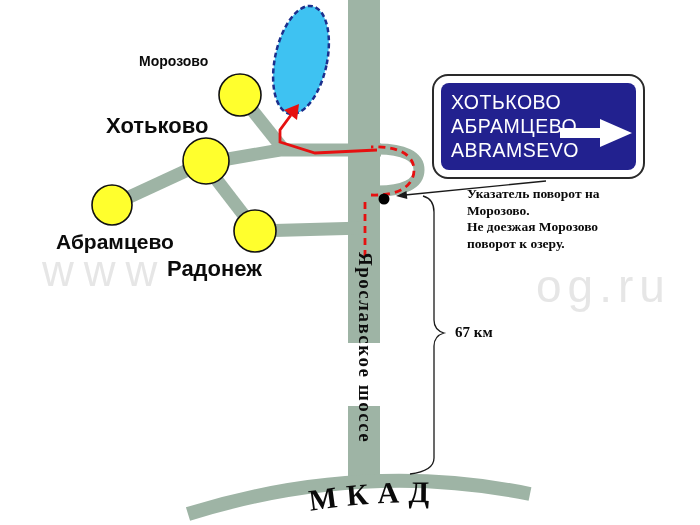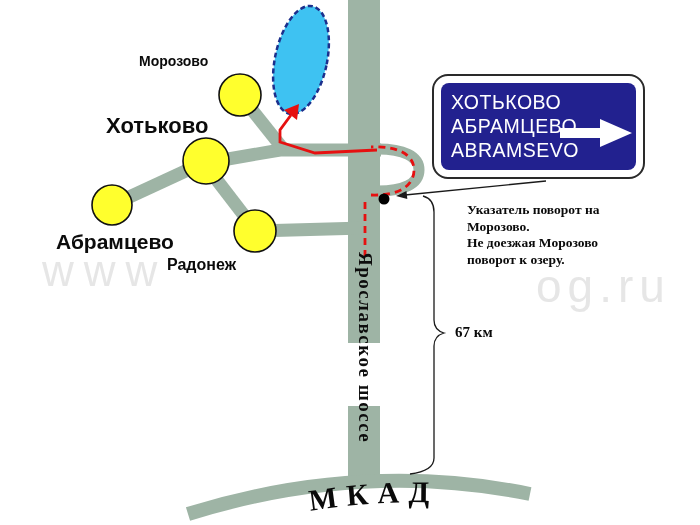--- a/index.html
+++ b/index.html
@@ -14,36 +14,36 @@
   svg.map{position:absolute;left:0;top:0;}
   .lake{stroke:#1c2f8c;stroke-width:2.5;stroke-dasharray:5 3;}
   .town{stroke:#111111;stroke-width:1.6;}
   .dot{fill:#000;}
   .thin{stroke:#1a1a1a;stroke-width:1.3;fill:none;}
   
   .tlabel{position:absolute;font-weight:700;color:#0b0b0b;white-space:nowrap;}
   .lbl-morozovo{left:139px;top:53px;font-size:14px;}
   .lbl-khotkovo{left:106px;top:113px;font-size:22px;}
   .lbl-abramtsevo{left:56px;top:230px;font-size:21px;}
-  .lbl-radonezh{left:167px;top:256px;font-size:16px;text-align:center;}
+  .lbl-radonezh{left:167px;top:256px;font-size:22px;text-align:center;}
   
   .vlabel{position:absolute;left:350px;top:252px;height:235px;width:30px;
           writing-mode:vertical-rl;line-height:30px;white-space:nowrap;
           font-family:"Liberation Serif",serif;font-weight:700;font-size:19px;
           letter-spacing:1.5px;color:#0d0d0d;}
   
   .sign{position:absolute;left:432px;top:74px;width:213px;height:105px;background:#ffffff;
         border:2px solid #2a2a2a;border-radius:16px;box-sizing:border-box;}
   .sign-inner{position:absolute;left:7px;top:7px;right:7px;bottom:7px;background:#22218f;
         border-radius:8px;color:#ffffff;font-size:19.5px;letter-spacing:.5px;
         padding:7px 0 0 10px;box-sizing:border-box;line-height:24px;}
   .sign-arrow{position:absolute;left:119px;top:36px;}
   
   .note{position:absolute;left:467px;top:186px;width:220px;color:#0a0a0a;
-        font-family:"Liberation Serif",serif;font-weight:700;font-size:13.5px;line-height:16.5px;margin-top:16px;}
+        font-family:"Liberation Serif",serif;font-weight:700;font-size:13.5px;line-height:16.5px;}
   
   .dist{position:absolute;left:455px;top:324px;font-family:"Liberation Serif",serif;
         font-weight:700;font-size:15px;color:#0a0a0a;}
   .mkad-text{font-family:"Liberation Serif",serif;font-weight:700;font-size:30px;
         letter-spacing:9px;fill:#0a0a0a;}
 </style>
 </head>
 <body>
 
 <div class="stage">

